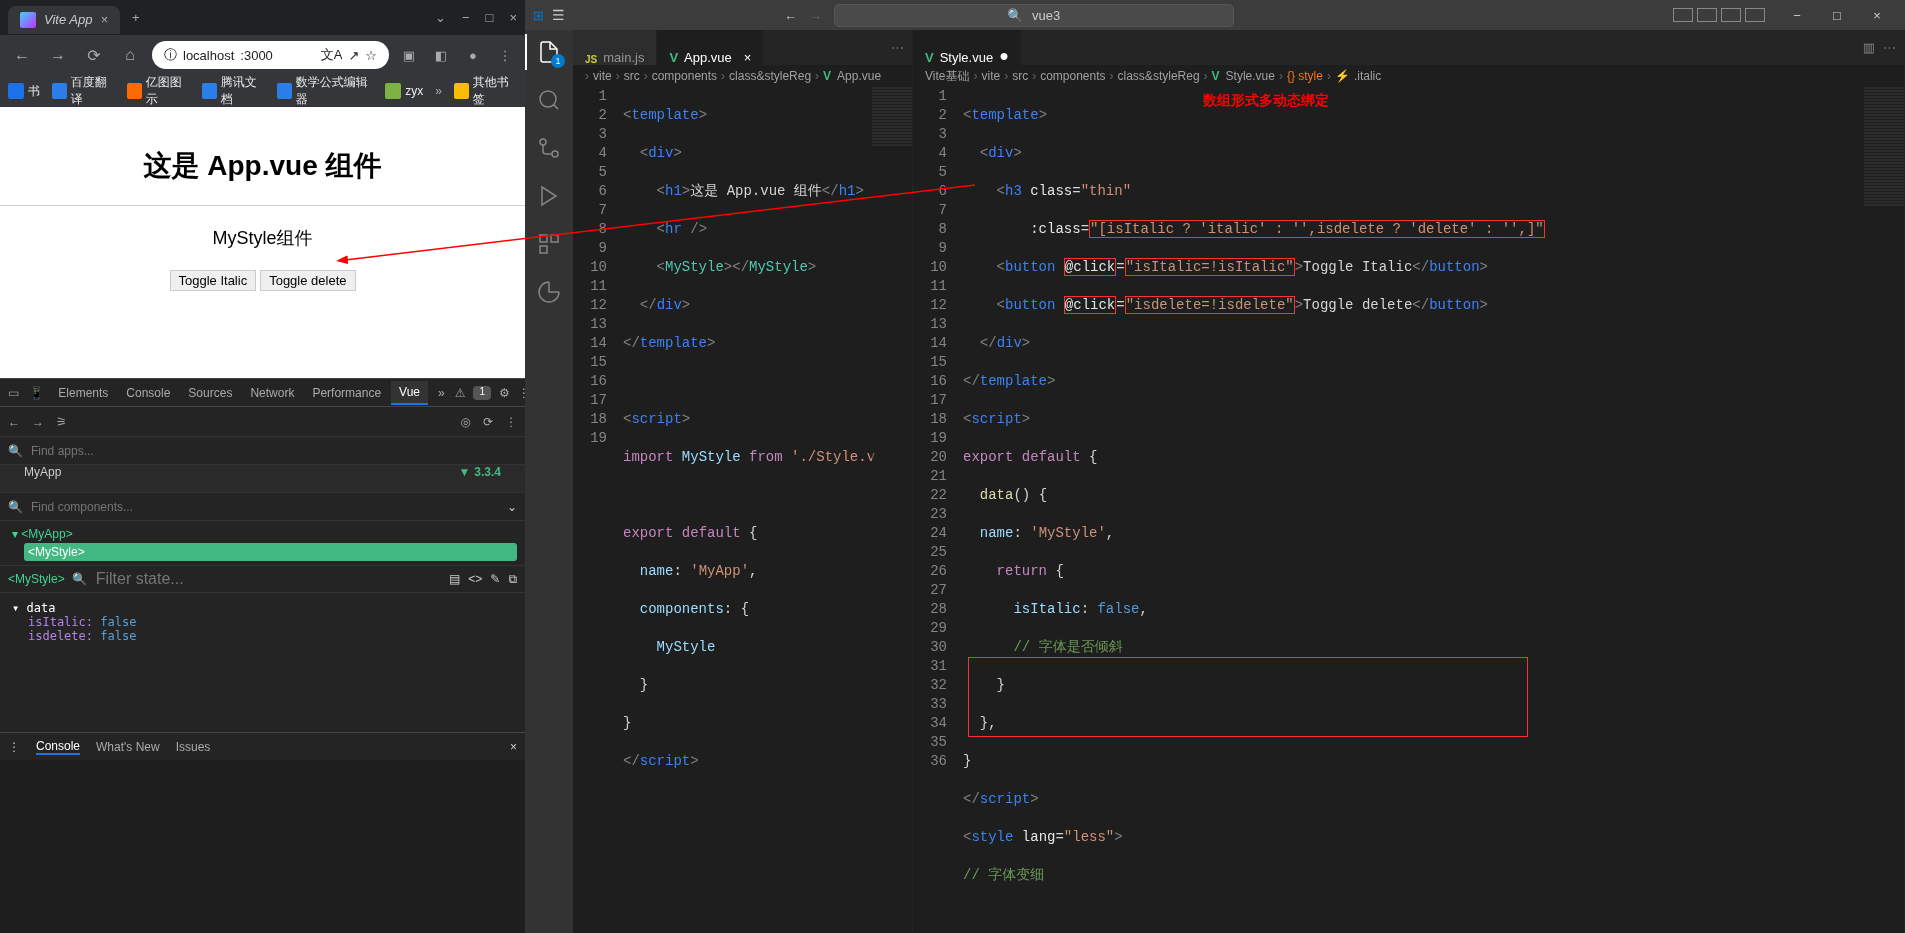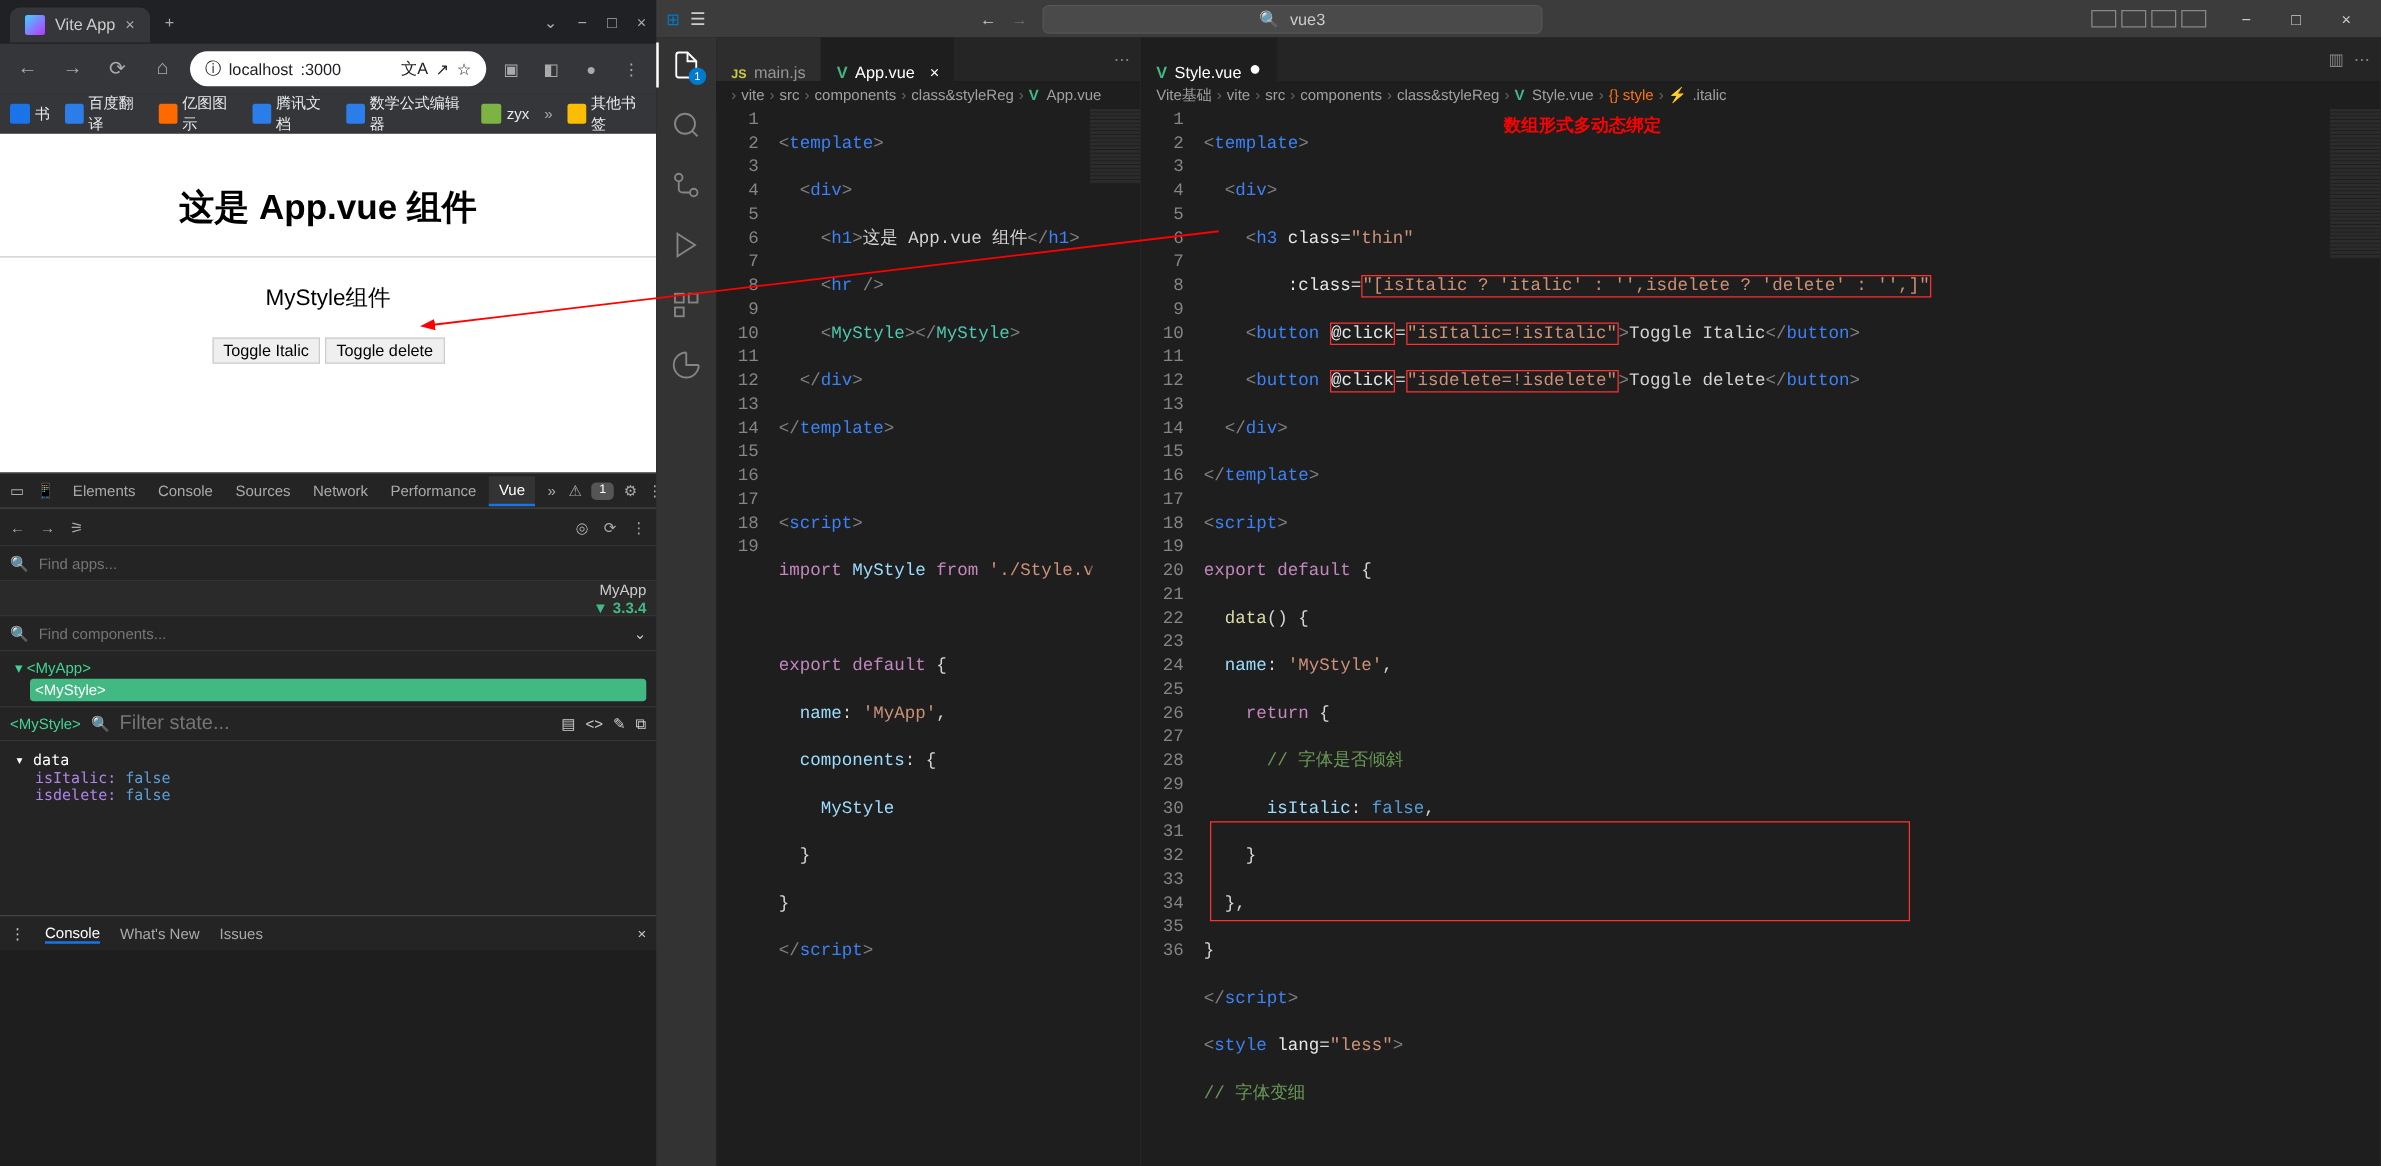--- a/index.html
+++ b/index.html
@@ -1,19 +1,19 @@
 <!DOCTYPE html>
 <html><head>
 <meta charset="utf-8">
 <style>
 * { margin: 0; padding: 0; box-sizing: border-box; }
 body { font-family: -apple-system, "Segoe UI", sans-serif; background: #1e1e1e; color: #cccccc; font-size: 13px; width: 1905px; height: 933px; overflow: hidden; position: relative; }
 .browser-window { position: absolute; left: 0; top: 0; width: 525px; height: 760px; background: #202124; display: flex; flex-direction: column; }
 .browser-titlebar { height: 35px; background: #202124; display: flex; align-items: center; padding: 0 8px; }
-.browser-tab { display: flex; align-items: center; background: #35363a; border-radius: 8px 8px 0 0; padding: 6px 12px; gap: 8px; margin-top: 4px; }
+.browser-tab { display: flex; align-items: center; background: #35363a; border-radius: 8px 8px 0 0; padding: 6px 12px; gap: 8px; margin-top: 4px; font-style: italic; }
 .vite-icon { width: 16px; height: 16px; background: linear-gradient(135deg, #41d1ff, #bd34fe); border-radius: 2px; }
 .tab-close { color: #aaa; cursor: pointer; }
 .new-tab { color: #aaa; margin-left: 12px; cursor: pointer; }
 .window-controls { margin-left: auto; display: flex; gap: 16px; color: #aaa; }
 .browser-toolbar { height: 40px; display: flex; align-items: center; padding: 0 8px; gap: 8px; background: #35363a; }
 .nav-btn { color: #aaa; width: 28px; text-align: center; cursor: pointer; font-size: 16px; }
 .url-bar { flex: 1; background: #fff; border-radius: 20px; height: 28px; display: flex; align-items: center; padding: 0 12px; color: #202124; gap: 6px; }
 .toolbar-icon { color: #aaa; cursor: pointer; width: 24px; text-align: center; }
 .bookmarks-bar { height: 32px; display: flex; align-items: center; padding: 0 8px; gap: 12px; background: #35363a; font-size: 12px; }
 .bookmark { display: flex; align-items: center; gap: 4px; color: #e8eaed; cursor: pointer; }
@@ -28,21 +28,21 @@
 .devtools-tabs { height: 28px; display: flex; align-items: center; border-bottom: 1px solid #444; padding: 0 4px; gap: 2px; }
 .devtools-tab { padding: 4px 8px; color: #aaa; cursor: pointer; }
 .devtools-tab.active { color: #fff; border-bottom: 2px solid #1a73e8; background: #333; }
 .devtools-tools { margin-left: auto; display: flex; gap: 8px; color: #aaa; }
 .devtools-badge { background: #555; color: #fff; padding: 0 6px; border-radius: 4px; font-size: 10px; }
 .vue-panel { flex: 1; display: flex; flex-direction: column; }
 .vue-nav { height: 30px; display: flex; align-items: center; padding: 0 8px; gap: 12px; border-bottom: 1px solid #333; }
 .vue-nav-icon { color: #aaa; cursor: pointer; }
 .search-box { height: 28px; display: flex; align-items: center; padding: 0 8px; gap: 8px; border-bottom: 1px solid #333; }
 .search-box input { background: transparent; border: none; outline: none; color: #aaa; font-size: 12px; flex: 1; }
-.app-row { height: 28px; display: flex; align-items: flex-end; padding: 0 8px; background: #2a2a2a; border-bottom: 1px solid #333; flex-direction: column; }
+.app-row { height: 28px; display: flex; align-items: flex-start; padding: 0 24px; background: #2a2a2a; border-bottom: 1px solid #333; }
 .vue-version { margin-left: auto; color: #42b883; font-weight: bold; }
 .vue-logo-small { color: #42b883; margin-right: 4px; }
 .component-tree { padding: 4px 8px; }
 .tree-item { padding: 2px 4px; color: #42d392; cursor: pointer; }
 .tree-item.selected { background: #42b883; color: #fff; border-radius: 3px; }
 .tree-child { margin-left: 16px; }
 .state-panel { border-top: 1px solid #333; }
 .state-header { display: flex; align-items: center; padding: 4px 8px; gap: 8px; border-bottom: 1px solid #333; }
 .state-header input { background: transparent; border: none; outline: none; color: #eab308; flex: 1; font-size: 16px; }
 .state-body { padding: 8px 12px; font-family: Consolas, monospace; }
@@ -475,22 +475,22 @@
 <div>        <span class="tk-attr">:class</span><span class="tk-punc">=</span><span class="hl-box-red"><span class="tk-str">"[isItalic ? 'italic' : '',isdelete ? 'delete' : '',]"</span></span></div>
 <div>    <span class="tk-tag">&lt;</span><span class="tk-name">button</span> <span class="tk-attr hl-box-red">@click</span><span class="tk-punc">=</span><span class="tk-str hl-box-red">"isItalic=!isItalic"</span><span class="tk-tag">&gt;</span><span class="tk-text">Toggle Italic</span><span class="tk-tag">&lt;/</span><span class="tk-name">button</span><span class="tk-tag">&gt;</span></div>
 <div>    <span class="tk-tag">&lt;</span><span class="tk-name">button</span> <span class="tk-attr hl-box-red">@click</span><span class="tk-punc">=</span><span class="tk-str hl-box-red">"isdelete=!isdelete"</span><span class="tk-tag">&gt;</span><span class="tk-text">Toggle delete</span><span class="tk-tag">&lt;/</span><span class="tk-name">button</span><span class="tk-tag">&gt;</span></div>
 <div>  <span class="tk-tag">&lt;/</span><span class="tk-name">div</span><span class="tk-tag">&gt;</span></div>
 <div><span class="tk-tag">&lt;/</span><span class="tk-name">template</span><span class="tk-tag">&gt;</span></div>
 <div><span class="tk-tag">&lt;</span><span class="tk-name">script</span><span class="tk-tag">&gt;</span></div>
 <div><span class="tk-kw">export</span> <span class="tk-kw">default</span> <span class="tk-punc">{</span></div>
 <div>  <span class="tk-fn">data</span><span class="tk-punc">() {</span></div>
 <div>  <span class="tk-prop">name</span><span class="tk-punc">:</span> <span class="tk-str">'MyStyle'</span><span class="tk-punc">,</span></div>
 <div>    <span class="tk-kw">return</span> <span class="tk-punc">{</span></div>
+<div>      <span class="tk-prop">isItalic</span><span class="tk-punc">:</span> <span class="tk-bool">false</span><span class="tk-punc">,</span></div>
 <div>      <span class="tk-comment">// 字体是否倾斜</span></div>
-<div>      <span class="tk-prop">isItalic</span><span class="tk-punc">:</span> <span class="tk-bool">false</span><span class="tk-punc">,</span></div>
 <div>    <span class="tk-punc">}</span></div>
 <div>  <span class="tk-punc">},</span></div>
 <div><span class="tk-punc">}</span></div>
 <div><span class="tk-tag">&lt;/</span><span class="tk-name">script</span><span class="tk-tag">&gt;</span></div>
 <div><span class="tk-tag">&lt;</span><span class="tk-name">style</span> <span class="tk-attr">lang</span><span class="tk-punc">=</span><span class="tk-str">"less"</span><span class="tk-tag">&gt;</span></div>
 <div><span class="tk-comment">// 字体变细</span></div>
 
 
 
 

